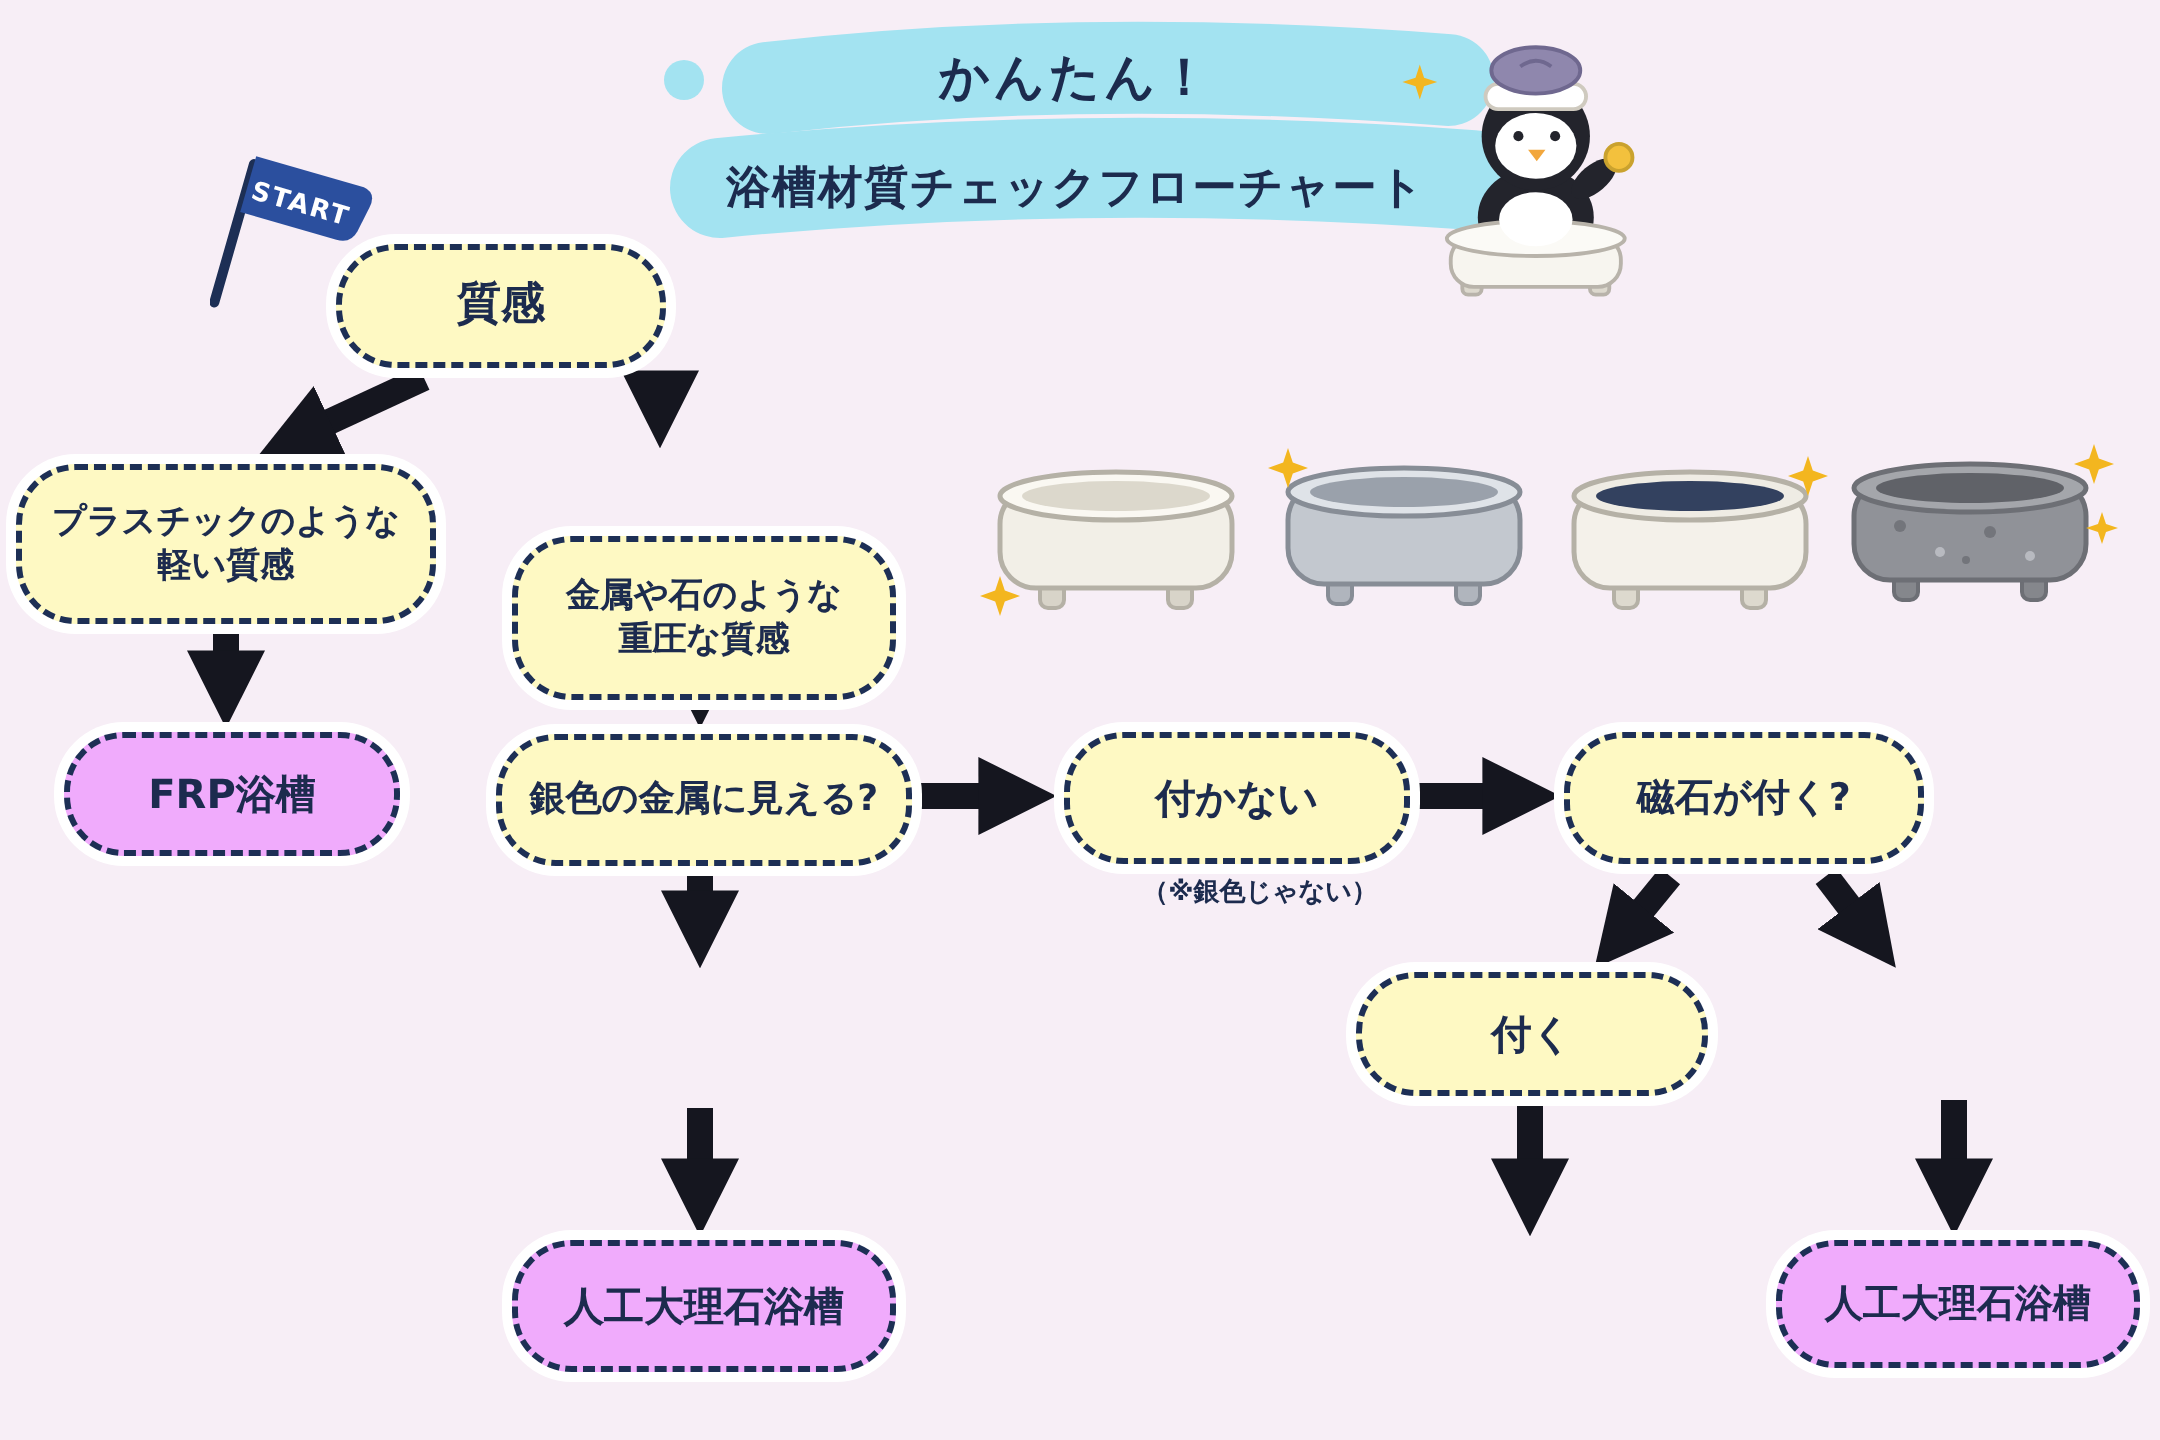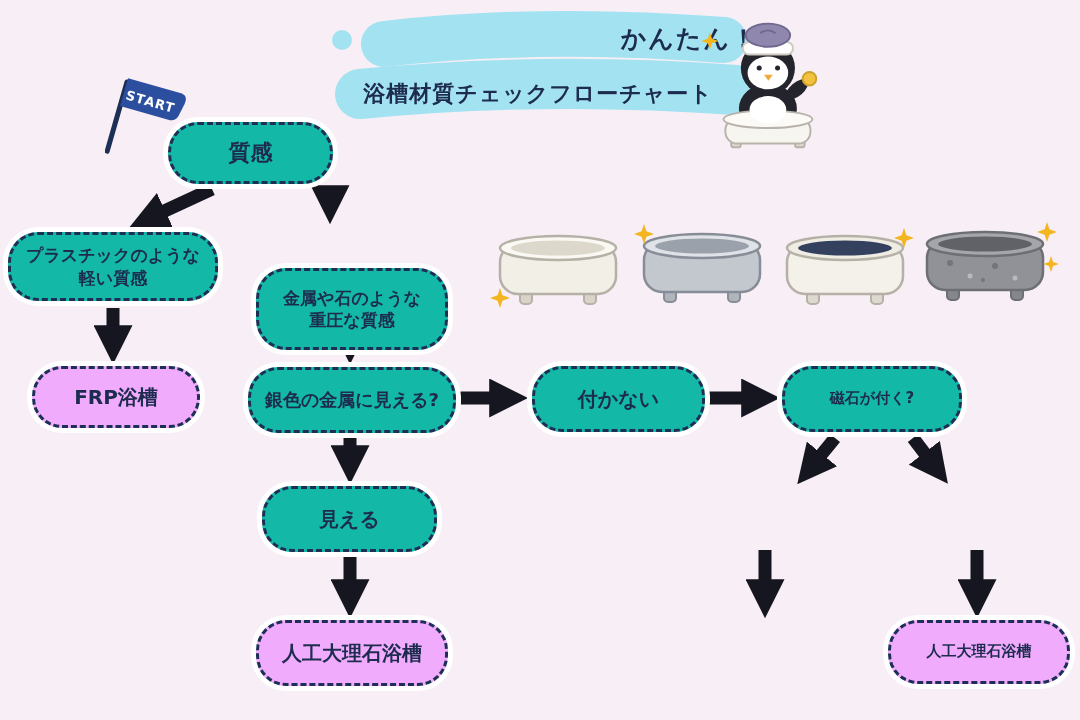--- a/index.html
+++ b/index.html
@@ -10,43 +10,43 @@
     overflow:hidden;
     font-family:"DejaVu Sans","Liberation Sans",sans-serif;
     color:#1c2b4e;
   }
   .abs{position:absolute;}
   
   .node{
     position:absolute;
     display:flex;align-items:center;justify-content:center;
     text-align:center;
-    background:#14b8a6;
+    background:#fef9c3;
     border:3px dashed #1d2f55;
     border-radius:30px;
     box-shadow:0 0 0 5px #ffffff;
     color:#1c2b4e;
     font-weight:800;
     white-space:pre-line;
     line-height:1.3;
     box-sizing:border-box;
     z-index:3;
   }
   .node.result{background:#f0abfc;}
   .fs22{font-size:22px;}
   .fs20{font-size:20px;}
-  .fs19{font-size:15px;}
+  .fs19{font-size:19px;}
   .fs18{font-size:18px;}
   .fs17{font-size:17px;}
   
   .title-wrap{
     position:absolute;left:318px;top:22px;width:440px;
     text-align:center;z-index:2;
   }
-  .title-line1{font-size:25px;font-weight:900;letter-spacing:2px;text-align:right;}
+  .title-line1{font-size:25px;font-weight:900;letter-spacing:2px;}
   .title-line2{font-size:22px;font-weight:900;letter-spacing:1px;margin-top:24px;}
   .note{
     position:absolute;left:540px;top:437px;width:180px;
     text-align:center;font-size:13px;font-weight:800;z-index:3;
   }
   .overlay{position:absolute;left:0;top:0;z-index:2;pointer-events:none;}
 </style>
 </head>
 <body>
 
@@ -151,21 +151,21 @@
     <line x1="835" y1="438" x2="817" y2="460" stroke="#15161f" stroke-width="13" marker-end="url(#ah)"></line>
     <line x1="913" y1="438" x2="929" y2="459" stroke="#15161f" stroke-width="13" marker-end="url(#ah)"></line>
     <line x1="765" y1="550" x2="765" y2="587" stroke="#15161f" stroke-width="13" marker-end="url(#ah)"></line>
     <line x1="977" y1="550" x2="977" y2="587" stroke="#15161f" stroke-width="13" marker-end="url(#ah)"></line>
   </svg>
 
   <div class="node fs22" style="left:168px;top:122px;width:165px;height:62px;">
     <span>質感</span>
   </div>
 
-  <div class="node fs17" style="left:8px;top:232px;width:210px;height:69px;">
+  <div class="node fs17" style="left:8px;top:232px;width:210px;height:80px;">
     <span>プラスチックのような
 軽い質感</span>
   </div>
 
   <div class="node fs17" style="left:256px;top:228px;width:192px;height:82px;margin-top:40px;">
     <span>金属や石のような
 重圧な質感</span>
   </div>
 
   <div class="node result fs20" style="left:32px;top:366px;width:168px;height:62px;">
@@ -173,33 +173,34 @@
   </div>
 
   <div class="node fs18" style="left:248px;top:367px;width:208px;height:66px;">
     <span>銀色の金属に見える?</span>
   </div>
 
   <div class="node fs20" style="left:532px;top:366px;width:173px;height:66px;">
     <span>付かない</span>
   </div>
 
+  <div class="note">（※銀色じゃない）</div>
 
   <div class="node fs19" style="left:782px;top:366px;width:180px;height:66px;">
     <span>磁石が付く?</span>
   </div>
 
-  <div class="node fs20" style="left:262px;top:486px;width:175px;height:66px;">
-    <span>見える</span>
-  </div>
 
   <div class="node result fs20" style="left:256px;top:620px;width:192px;height:66px;">
     <span>人工大理石浴槽</span>
   </div>
 
+  <div class="node fs20" style="left:678px;top:486px;width:176px;height:62px;">
+    <span>付く</span>
+  </div>
 
 
 
   <div class="node result fs19" style="left:888px;top:620px;width:182px;height:64px;">
     <span>人工大理石浴槽</span>
   </div>
 
 </div>
 
 </body></html>

